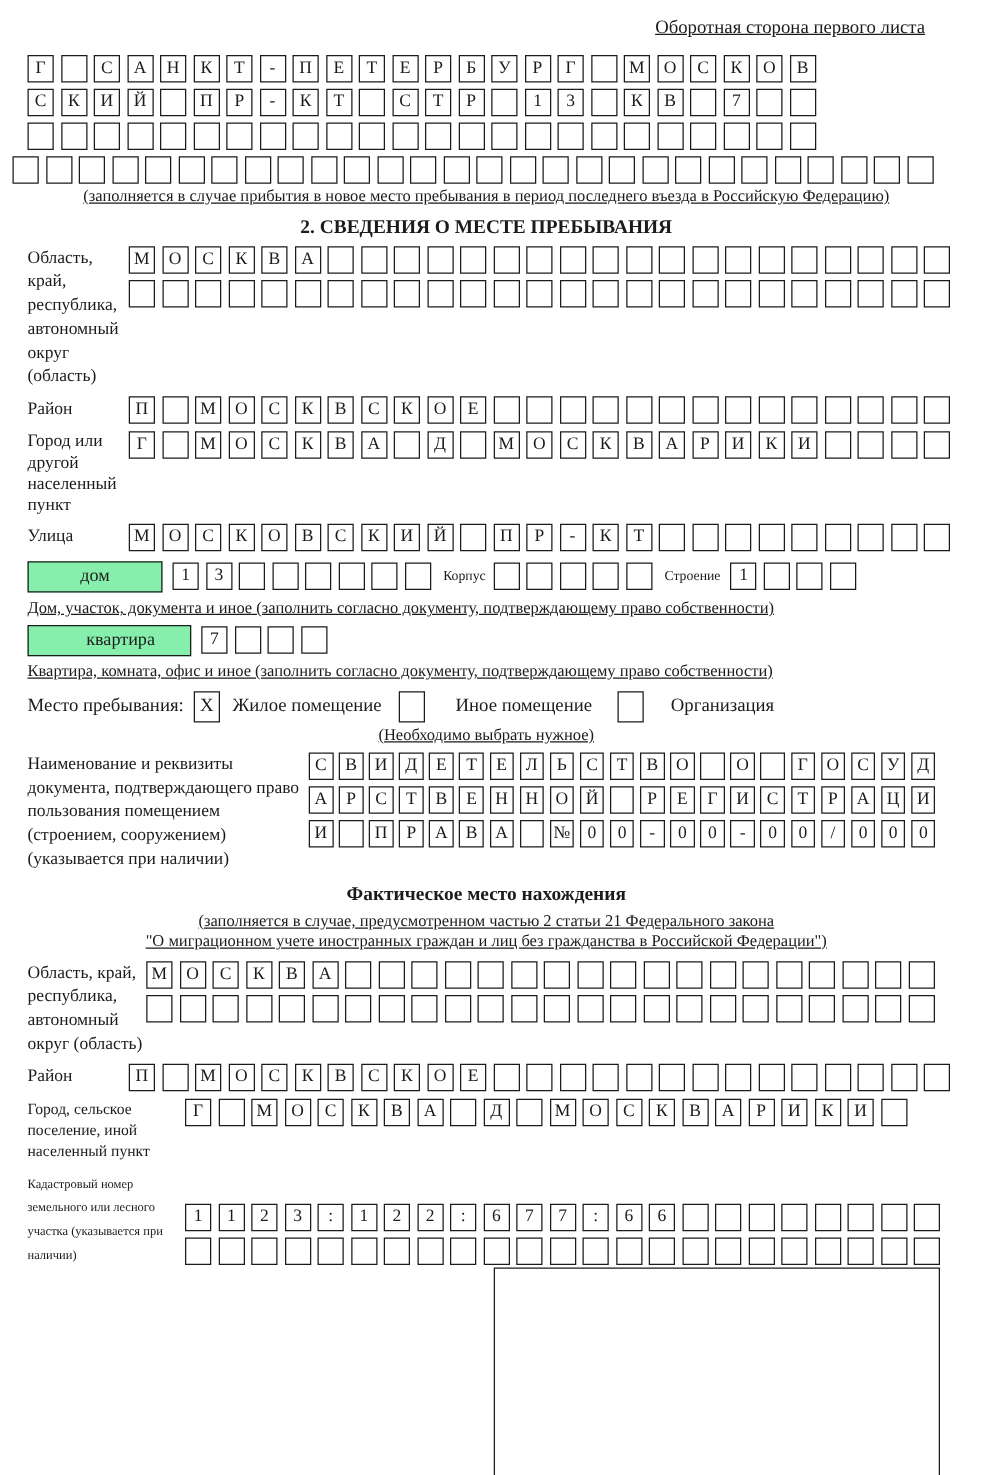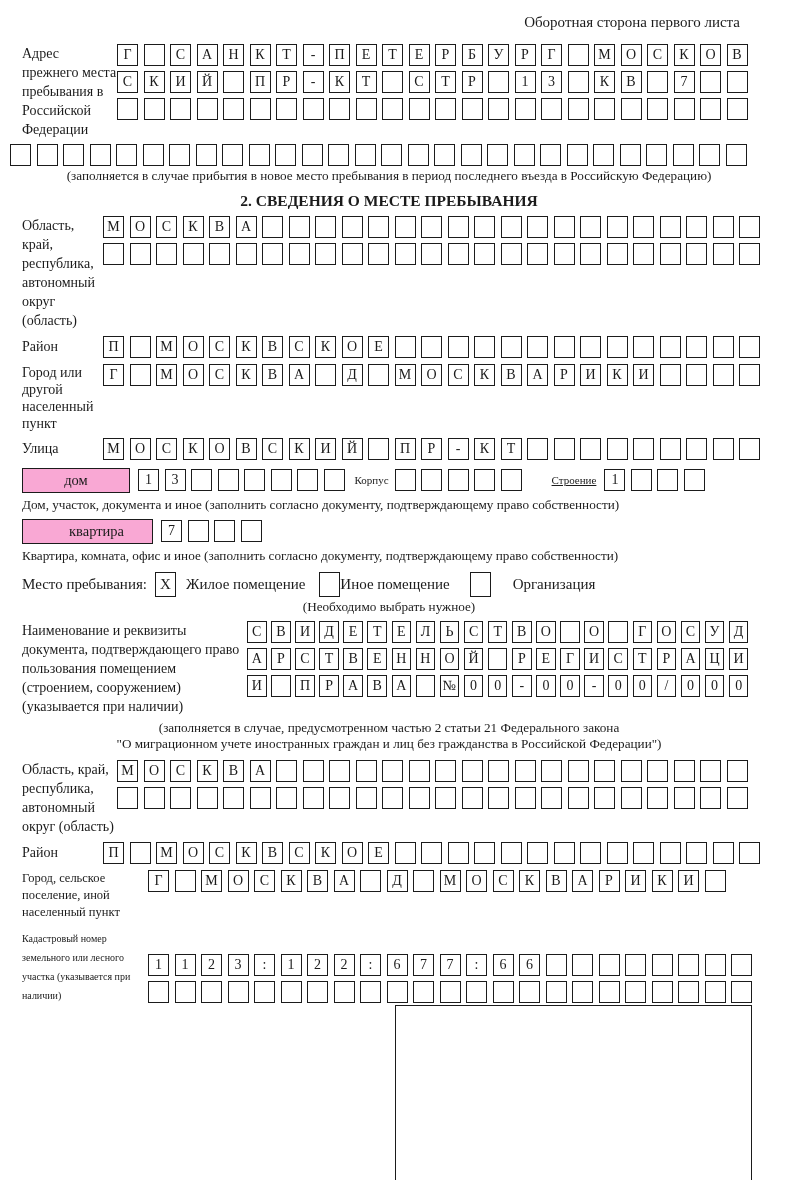--- a/index.html
+++ b/index.html
@@ -10,20 +10,21 @@
     color:#1b1b1b;
     font-family:"Liberation Serif","DejaVu Serif",serif;
     overflow:hidden;
     box-sizing:border-box;
     padding:14px 44px 0 22px;
   }
   .header-note{
     text-align:right;
     font-size:15px;
     padding-right:16px;
+    text-decoration:underline;
   }
   .flexrow{display:flex;align-items:flex-start;}
   .label{
     font-size:14px;line-height:19px;
     flex-shrink:0;
   }
   .w95{width:95px;}
   .w81{width:81px;}
   .w125{width:126px;font-size:12.5px;}
   .cellcol{display:flex;flex-direction:column;gap:5px;}
@@ -34,34 +35,35 @@
     border:1.6px solid #1b1b1b;
     display:inline-flex;align-items:center;justify-content:center;
     font-size:14px;line-height:1;flex-shrink:0;
     background:#fff;
   }
   .tight{gap:4.6px;}
   .tight .cell{width:19.5px;}
   .note{
     font-size:13.2px;line-height:16px;
     margin-top:2px;
+    text-decoration:underline;
   }
   .center{text-align:center;}
   .sec-title{
     font-weight:bold;font-size:15.5px;
     margin-top:8px;
   }
   .namedbox{
     box-sizing:border-box;
     border:1.6px solid #1b1b1b;
     height:25px;
     display:flex;align-items:center;justify-content:center;
     font-size:14.5px;
     flex-shrink:0;
-    background:#f9a8d4;
+    background:#86efac;
   }
   .inline-label{font-size:11px;line-height:25px;white-space:nowrap;}
   .checkbox{
     box-sizing:border-box;
     width:21px;height:25px;
     border:1.6px solid #1b1b1b;
     display:flex;align-items:center;justify-content:center;
     font-size:15px;
     background:#fff;
     flex-shrink:0;
@@ -79,21 +81,20 @@
   .lh17{line-height:17px;}
 </style>
 </head>
 <body>
 
 <div class="page">
 
   <div class="header-note">Оборотная сторона первого листа</div>
 
   <div class="flexrow" style="margin-top:13px;">
-    <div class="label w95">Адрес прежнего места пребывания в Российской Федерации</div>
     <div class="cellcol" style="margin-left:0px;">
       <div class="cells">
           <span class="cell">Г</span>
           <span class="cell"></span>
           <span class="cell">С</span>
           <span class="cell">А</span>
           <span class="cell">Н</span>
           <span class="cell">К</span>
           <span class="cell">Т</span>
           <span class="cell">-</span>
@@ -368,21 +369,21 @@
         <span class="cell"></span>
       </div>
     <div class="inline-label" style="margin-left:10px;">Корпус</div>
     <div class="cells" style="margin-left:6px;margin-top:1px;">
         <span class="cell"></span>
         <span class="cell"></span>
         <span class="cell"></span>
         <span class="cell"></span>
         <span class="cell"></span>
       </div>
-    <div class="inline-label" style="margin-left:30px;text-decoration:underline;">Строение</div>
+    <div class="inline-label" style="margin-left:10px;">Строение</div>
     <div class="cells" style="margin-left:8px;margin-top:1px;">
         <span class="cell">1</span>
         <span class="cell"></span>
         <span class="cell"></span>
         <span class="cell"></span>
       </div>
   </div>
   <div class="note" style="margin-top:4px;">Дом, участок, документа и иное (заполнить согласно документу, подтверждающему право собственности)</div>
 
   <div class="flexrow mt6">
@@ -394,21 +395,21 @@
         <span class="cell"></span>
       </div>
   </div>
   <div class="note" style="margin-top:4px;">Квартира, комната, офис и иное (заполнить согласно документу, подтверждающему право собственности)</div>
 
   <div class="flexrow mt8">
     <div class="staylabel">Место пребывания:</div>
     <div class="checkbox" style="margin-left:8px;">X</div>
     <div class="staylabel" style="margin-left:10px;">Жилое помещение</div>
     <div class="checkbox" style="margin-left:14px;"></div>
-    <div class="staylabel" style="margin-left:0;">Иное помещение</div>
+    <div class="staylabel" style="margin-left:24px;">Иное помещение</div>
     <div class="checkbox" style="margin-left:20px;"></div>
     <div class="staylabel" style="margin-left:22px;font-family:Liberation Serif, serif;">Организация</div>
   </div>
   <div class="note center" style="margin-top:2px;">(Необходимо выбрать нужное)</div>
 
   <div class="flexrow mt6">
     <div class="label" style="width:225px;">Наименование и реквизиты документа, подтверждающего право пользования помещением (строением, сооружением) (указывается при наличии)</div>
     <div class="cellcol">
       <div class="cells tight">
           <span class="cell">С</span>
@@ -475,20 +476,21 @@
           <span class="cell">0</span>
           <span class="cell">0</span>
           <span class="cell">/</span>
           <span class="cell">0</span>
           <span class="cell">0</span>
           <span class="cell">0</span>
         </div>
     </div>
   </div>
 
+  <div class="sec-title center" style="margin-top:10px;">Фактическое место нахождения</div>
   <div class="note center" style="margin-top:4px;">(заполняется в случае, предусмотренном частью 2 статьи 21 Федерального закона</div>
   <div class="note center" style="margin-top:0;">"О миграционном учете иностранных граждан и лиц без гражданства в Российской Федерации")</div>
 
   <div class="flexrow mt8">
     <div class="label w95">Область, край, республика, автономный округ (область)</div>
     <div class="cellcol">
       <div class="cells">
           <span class="cell">М</span>
           <span class="cell">О</span>
           <span class="cell">С</span>

